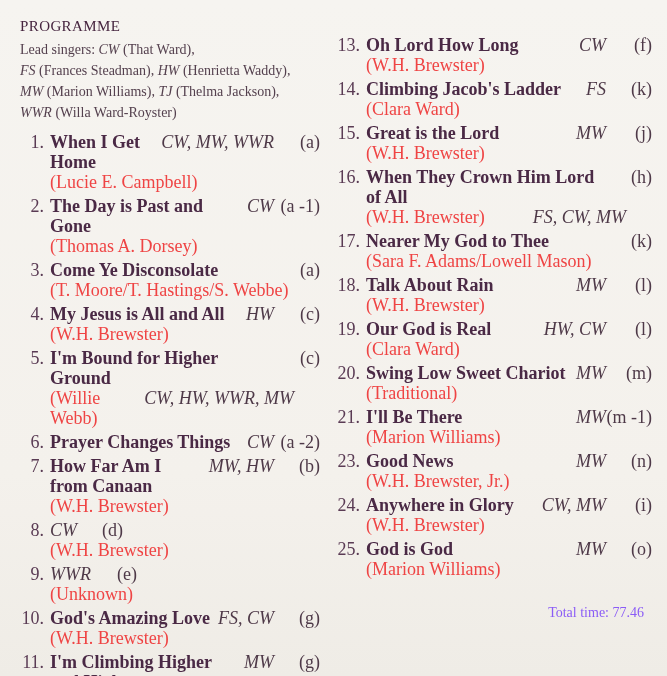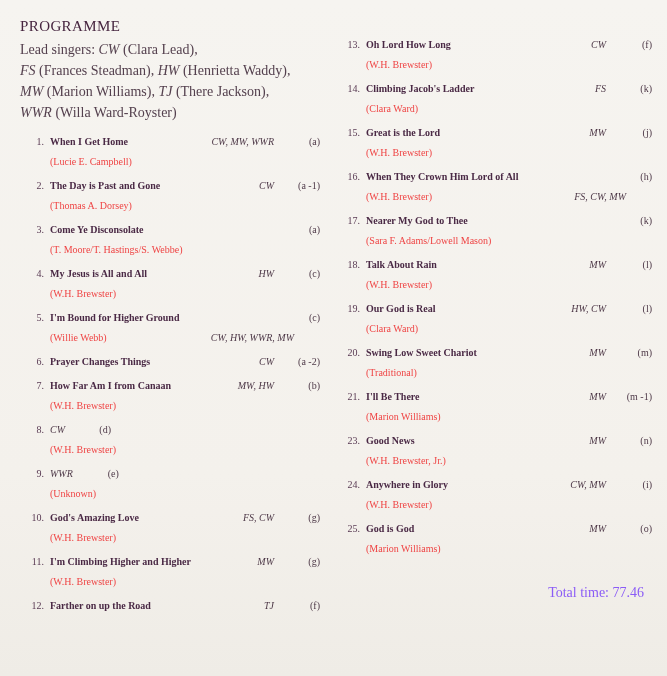--- a/index.html
+++ b/index.html
@@ -16,21 +16,21 @@
 
   .header-title {
     font-size:15px; font-weight:normal; letter-spacing:0.4px;
     color:#46253f; line-height:16px; margin-bottom:5px;
   }
   .lead-line { font-size:14px; line-height:21px; color:#54404e; }
   .lead-line .it { font-style:italic; }
 
   .entries { margin-top:9px; }
   .entry { margin-bottom:4px; }
-  .line1, .line2 { display:flex; align-items:flex-start; line-height:20px; font-size:10px; }
+  .line1, .line2 { display:flex; align-items:flex-start; line-height:20px; font-size:18px; }
   .num   { flex:none; width:24px; text-align:right; margin-right:6px; color:#5a3b54; }
   .title { flex:1; font-weight:bold; color:#4a2945; padding-right:6px; }
   .singers { flex:none; font-style:italic; color:#4e3948; white-space:nowrap; text-align:right; }
   .key   { flex:none; width:46px; text-align:right; color:#4e3948; white-space:nowrap; }
   .line2 { padding-left:30px; }
   .composer { color:#ef4444; }
   .singers2 { font-style:italic; color:#4e3948; margin-left:auto; padding-right:26px; white-space:nowrap; }
   .singers2:empty { display:none; }
 
   .total-time {
@@ -39,23 +39,23 @@
   }
 </style>
 </head>
 <body>
 
 <div class="page">
 
   <div class="col-left">
     <div class="header-title">PROGRAMME</div>
     <div id="lead-lines">
-        <div class="lead-line"><span>Lead singers: </span><span class="it">CW</span><span> (Clara Lead),</span></div>
+        <div class="lead-line"><span>Lead singers: </span><span class="it">CW</span><span> (That Ward),</span></div>
         <div class="lead-line"><span class="it">FS</span><span> (Frances Steadman), </span><span class="it">HW</span><span> (Henrietta Waddy),</span></div>
-        <div class="lead-line"><span class="it">MW</span><span> (Marion Williams), </span><span class="it">TJ</span><span> (There Jackson),</span></div>
+        <div class="lead-line"><span class="it">MW</span><span> (Marion Williams), </span><span class="it">TJ</span><span> (Thelma Jackson),</span></div>
         <div class="lead-line"><span class="it">WWR</span><span> (Willa Ward-Royster)</span></div>
       </div>
     <div class="entries" id="left-col-entries">
   <div class="entry">
     <div class="line1">
       <span class="num">1.</span>
       <span class="title">When I Get Home</span>
       <span class="singers">CW, MW, WWR</span>
       <span class="key">(a)</span>
     </div>

